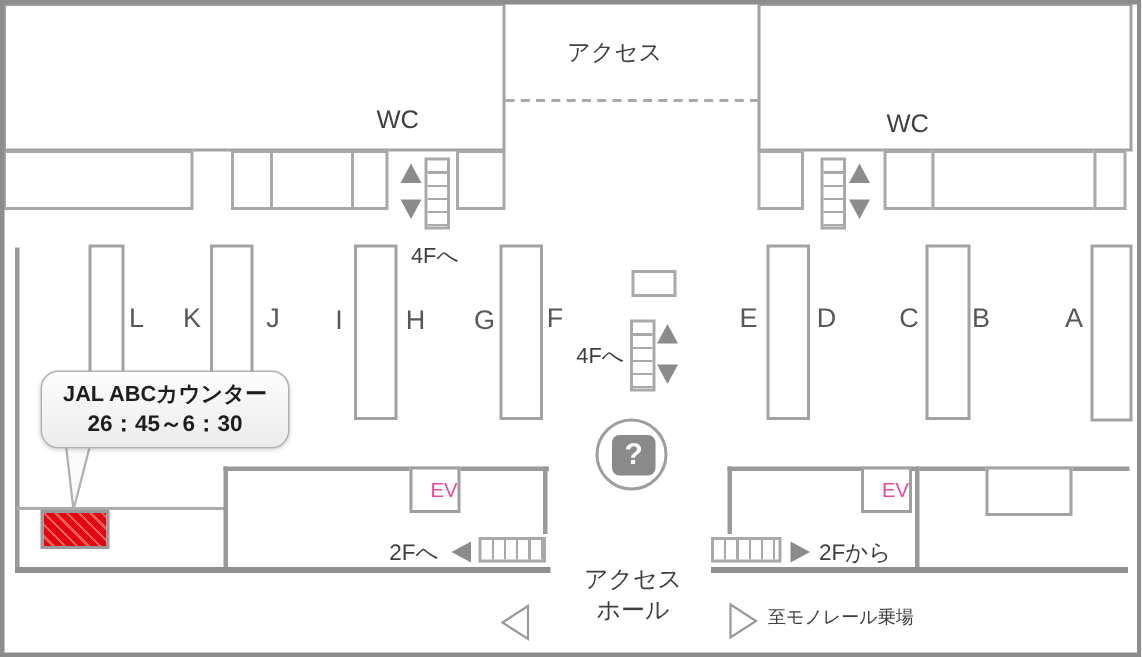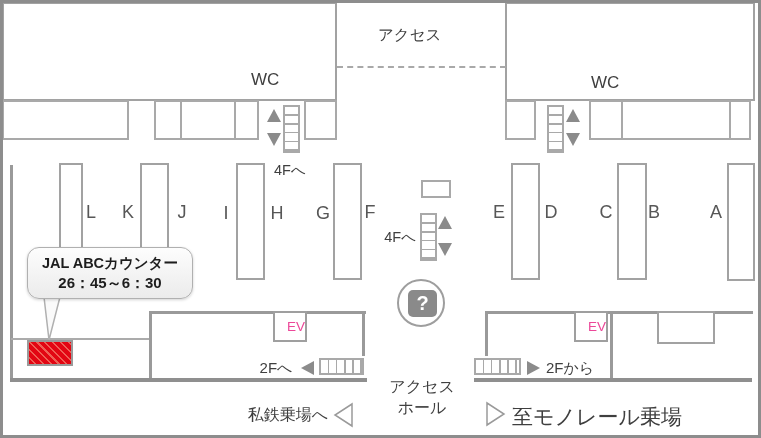--- a/index.html
+++ b/index.html
@@ -131,22 +131,21 @@
   <div class="abs lbl" style="left:546px;top:359px;">2Fから</div>
 
   <div class="abs info-circle" style="left:397px;top:279px;width:48px;height:48px;"></div>
   <div class="abs info-square" style="left:408px;top:290px;width:29px;height:27px;">?</div>
 
   <div class="abs lbl" style="left:382px;top:376px;width:80px;text-align:center;font-size:16px;line-height:21px;">
     <div>アクセス</div>
     <div>ホール</div>
   </div>
 
-  <div class="abs lbl" style="left:238px;top:405px;width:90px;text-align:right;font-size:16px;">私鉄乗場へ</div>
   <svg class="abs" style="left:332px;top:402px;" width="22" height="26">
     <polygon points="20,2 3,13 20,24" fill="#fff" stroke="#9a9a9a" stroke-width="1.5"></polygon>
   </svg>
 
   <svg class="abs" style="left:485px;top:401px;" width="22" height="26">
     <polygon points="2,2 19,13 2,24" fill="#fff" stroke="#9a9a9a" stroke-width="1.5"></polygon>
   </svg>
-  <div class="abs lbl" style="left:512px;top:403px;font-size:21px;">至モノレール乗場</div>
+  <div class="abs lbl" style="left:512px;top:403px;font-size:12px;">至モノレール乗場</div>
 </div>
 
 </body></html>

